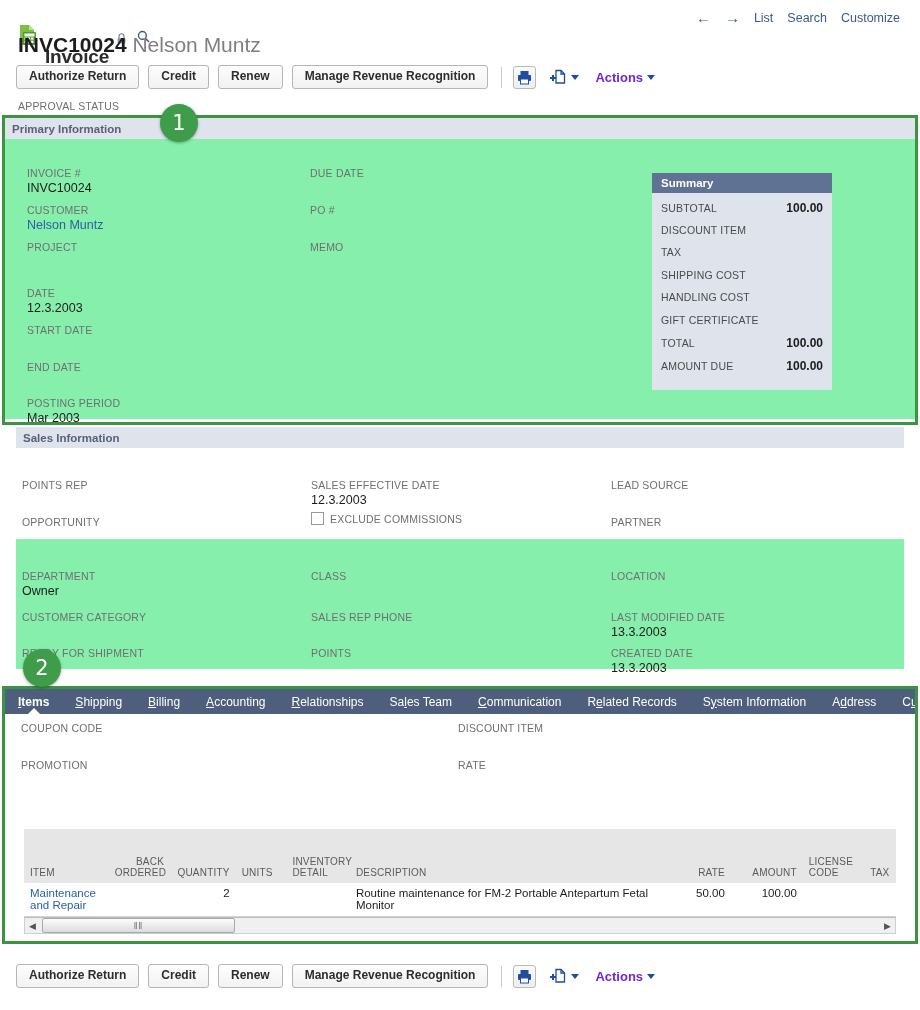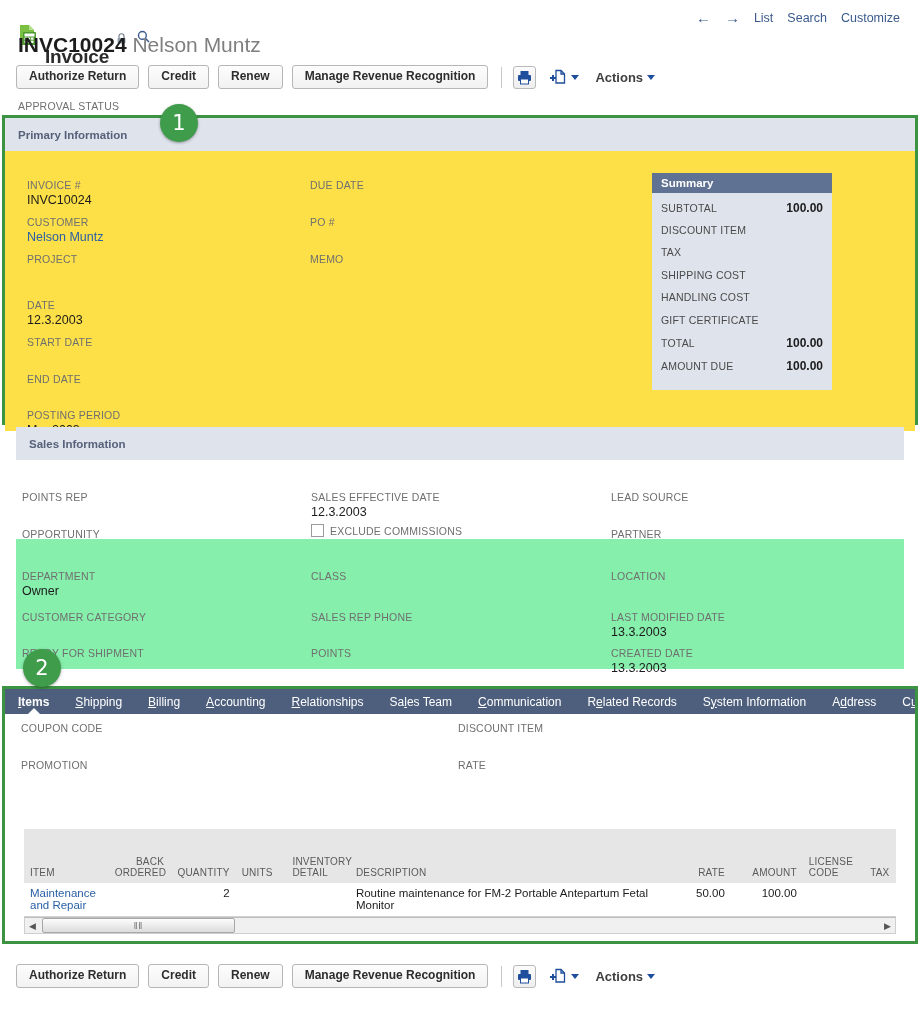--- a/index.html
+++ b/index.html
@@ -53,35 +53,35 @@
     width: 23px; height: 23px; border: 1px solid #b9b9b9; border-radius: 3px;
     background: linear-gradient(to bottom,#fbfbfb,#eeeeee);
     display: flex; align-items: center; justify-content: center; cursor: pointer;
   }
   .plainicon { margin-left: 14px; display: flex; align-items: center; cursor: pointer; }
   .caret-d {
     width: 0; height: 0; border-left: 4px solid transparent; border-right: 4px solid transparent;
     border-top: 5px solid #1f4e9c; margin-left: 4px;
   }
   .actions-lnk {
-    margin-left: 16px; font-size: 13px; font-weight: bold; color: #404040;
+    margin-left: 16px; font-size: 13px; font-weight: bold; color: #6d28d9;
     display: flex; align-items: center; cursor: pointer;
   }
 
   
   .flabel { font-size: 10.5px; color: #6f6f6f; letter-spacing: .2px; white-space: nowrap; }
   .fvalue { font-size: 12.5px; color: #1c1c1c; margin-top: 2px; white-space: nowrap; }
   .fvalue.link { color: #2a5fa5; }
 
   
   .sect-hdr {
-    background: #dfe3ec; height: 33px; display: flex; align-items: center;
-    padding-left: 13px; font-size: 11.5px; font-weight: bold; color: #56617a;
-  }
-  .sect-body { background: #fde047; position: relative; }
+    background: #dfe3ec; height: 21px; display: flex; align-items: center;
+    padding-left: 7px; font-size: 11.5px; font-weight: bold; color: #56617a;
+  }
+  .sect-body { background: #86efac; position: relative; }
 
   .highlight-1 {
     position: absolute; left: 2px; top: 115px; width: 916px; height: 310px;
     border: 3px solid #3c9443; background: #fff;
   }
   .highlight-2 {
     position: absolute; left: 2px; top: 686px; width: 916px; height: 258px;
     border: 3px solid #3c9443; background: #fff; overflow: hidden;
   }
 

